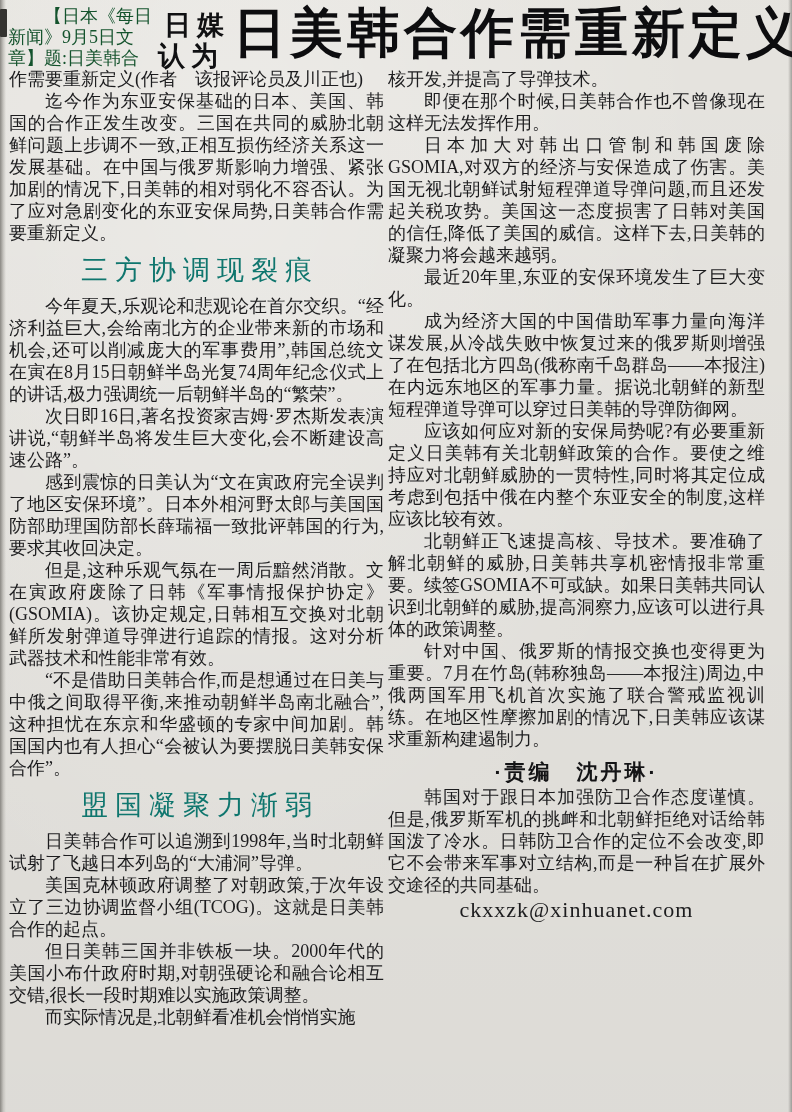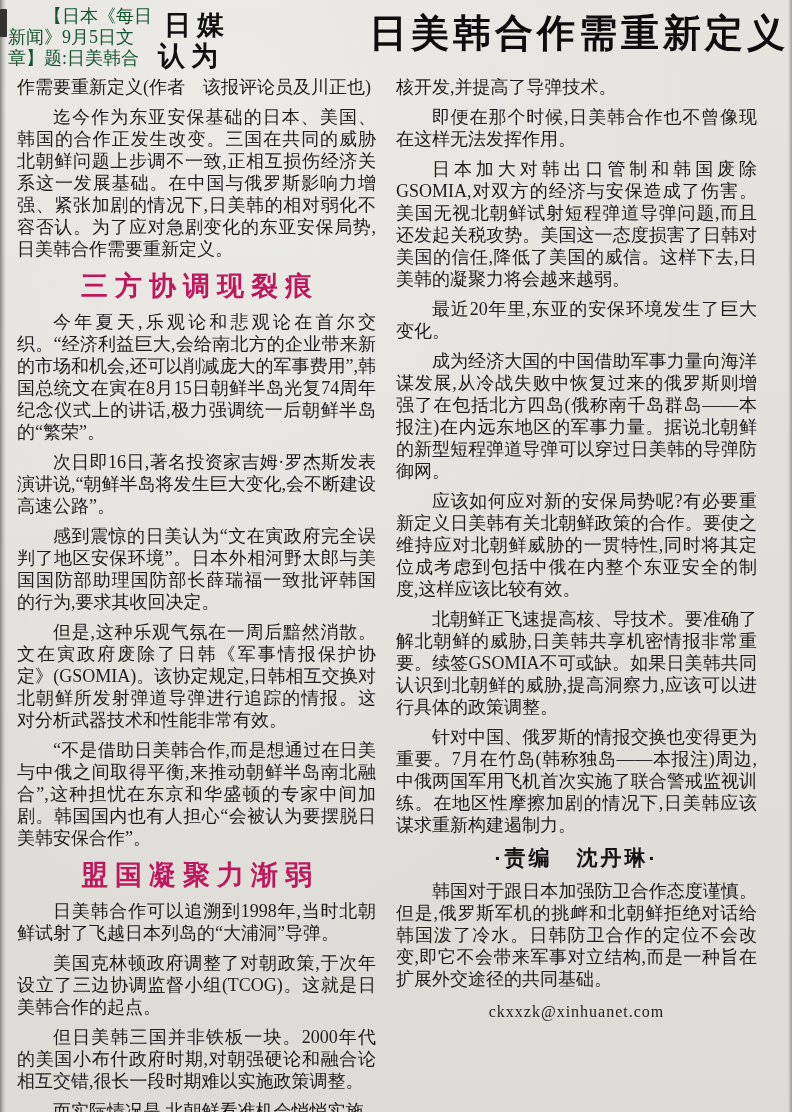--- a/index.html
+++ b/index.html
@@ -31,48 +31,48 @@
   .kicker{
     position:absolute;top:10px;left:158px;width:78px;
     font-family:"Liberation Sans","DejaVu Sans",sans-serif;
     font-weight:900;font-size:27px;line-height:31px;
     letter-spacing:6px;text-indent:6px;
     white-space:pre-line;color:#101012;
   }
   .headline{
     position:absolute;top:4px;left:233px;width:556px;
     font-family:"Liberation Sans","DejaVu Sans",sans-serif;
-    font-weight:900;font-size:38px;line-height:58px;
+    font-weight:900;font-size:53px;line-height:58px;
     letter-spacing:4px;white-space:nowrap;color:#0d0d0f;text-align:right;
   }
 
   .col{position:absolute;top:68px;}
   #col-left{left:9px;width:375px;}
   #col-right{left:388px;width:377px;}
 
   .para{
-    margin:8px;font-size:18px;line-height:22px;
+    margin:0;font-size:18px;line-height:22px;
     text-align:justify;text-indent:2em;color:#1c1c1e;
   }
   .cont{text-indent:0;}
   .subhead{
     margin:10px 0 9px;
     font-family:"Liberation Sans","DejaVu Sans",sans-serif;
-    font-weight:700;font-size:27px;line-height:32px;
+    font-weight:400;font-size:27px;line-height:32px;
     text-align:center;letter-spacing:7px;text-indent:7px;
-    color:#be185d;
+    color:#0f766e;
   }
   .editor{
     font-family:"Liberation Sans","DejaVu Sans",sans-serif;
     font-weight:700;font-size:21px;line-height:28px;
     text-align:center;text-indent:0;letter-spacing:3px;margin-top:8px;
     color:#141416;
   }
   .email{
-    font-size:16px;line-height:28px;
+    font-size:22px;line-height:28px;
     text-align:center;text-indent:0;letter-spacing:1px;
     color:#1c1c1e;
   }
 </style>
 </head>
 <body>
 
 <div class="page">
   <div class="edge-left"></div>
   <div class="edge-mark"></div>

